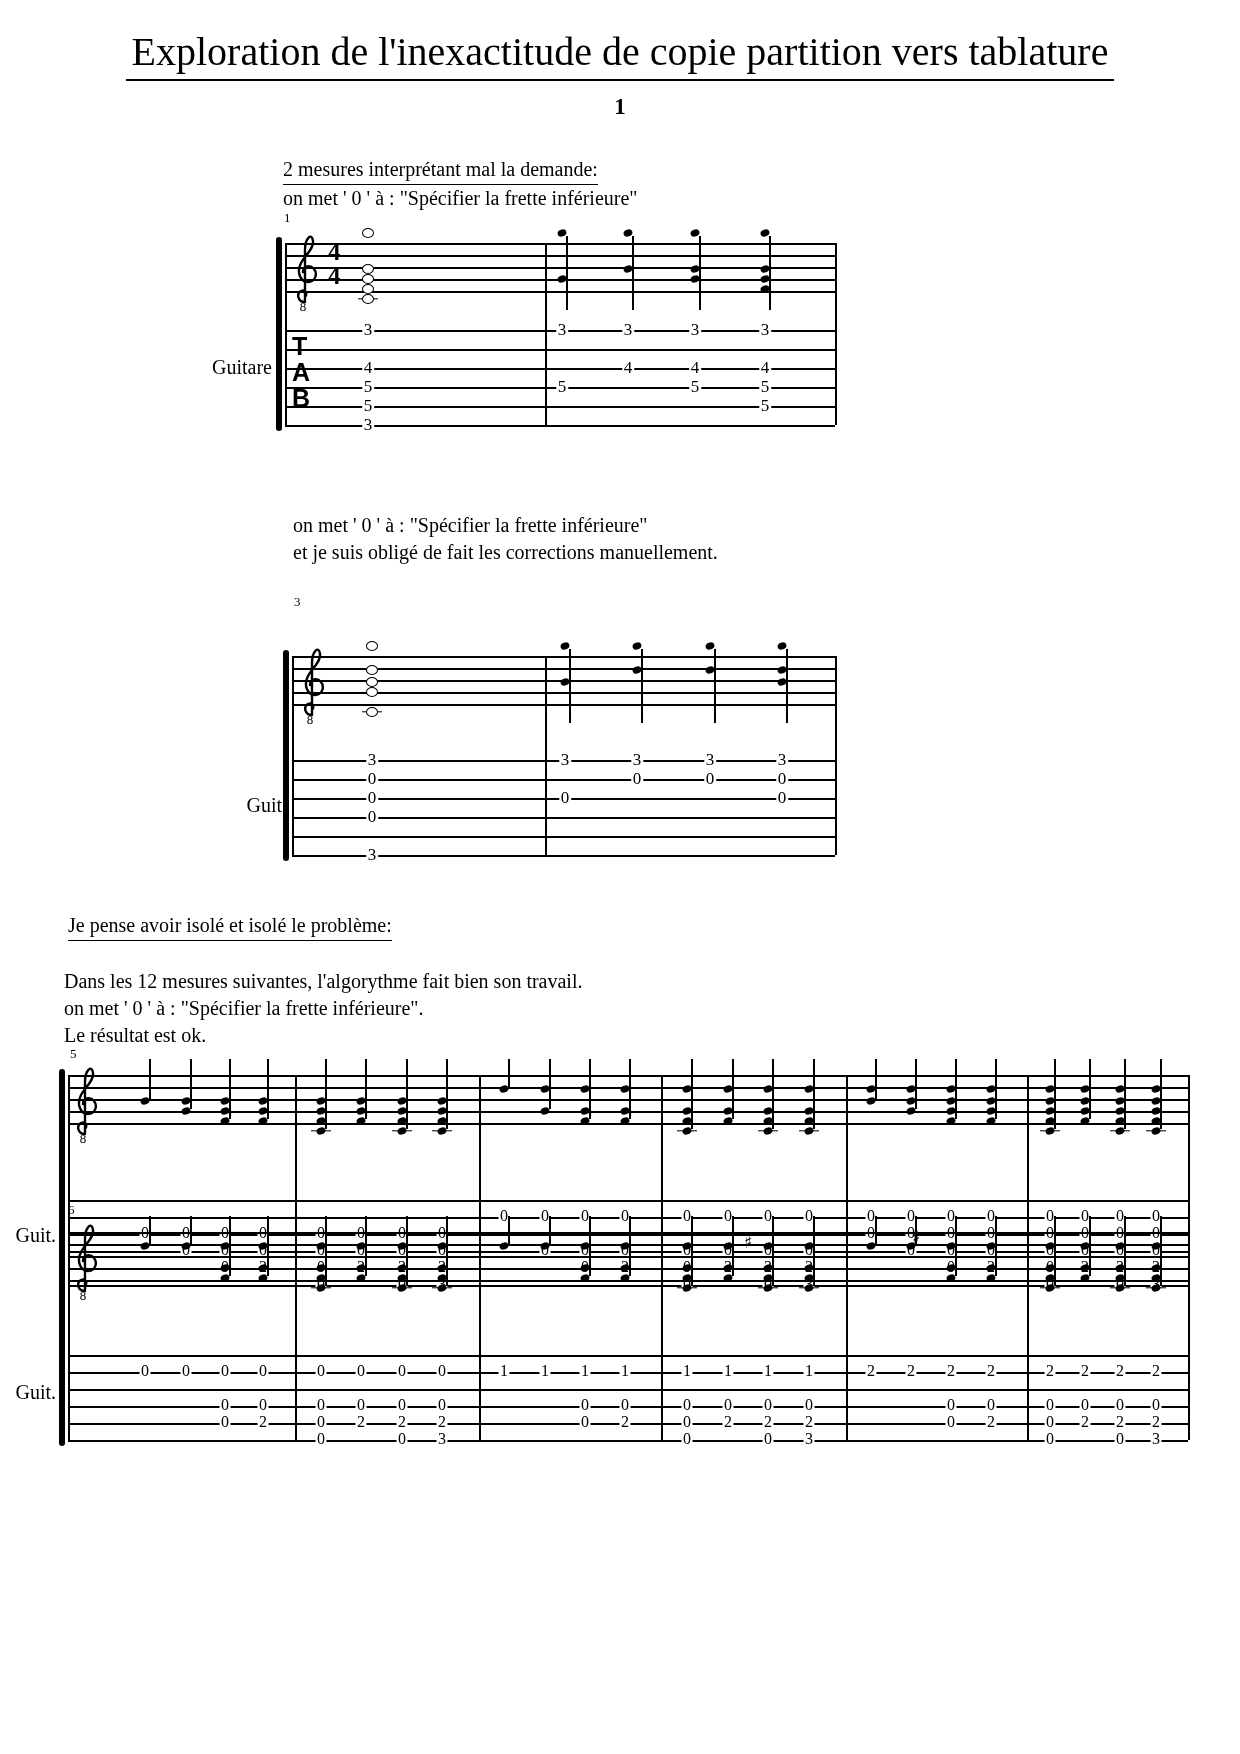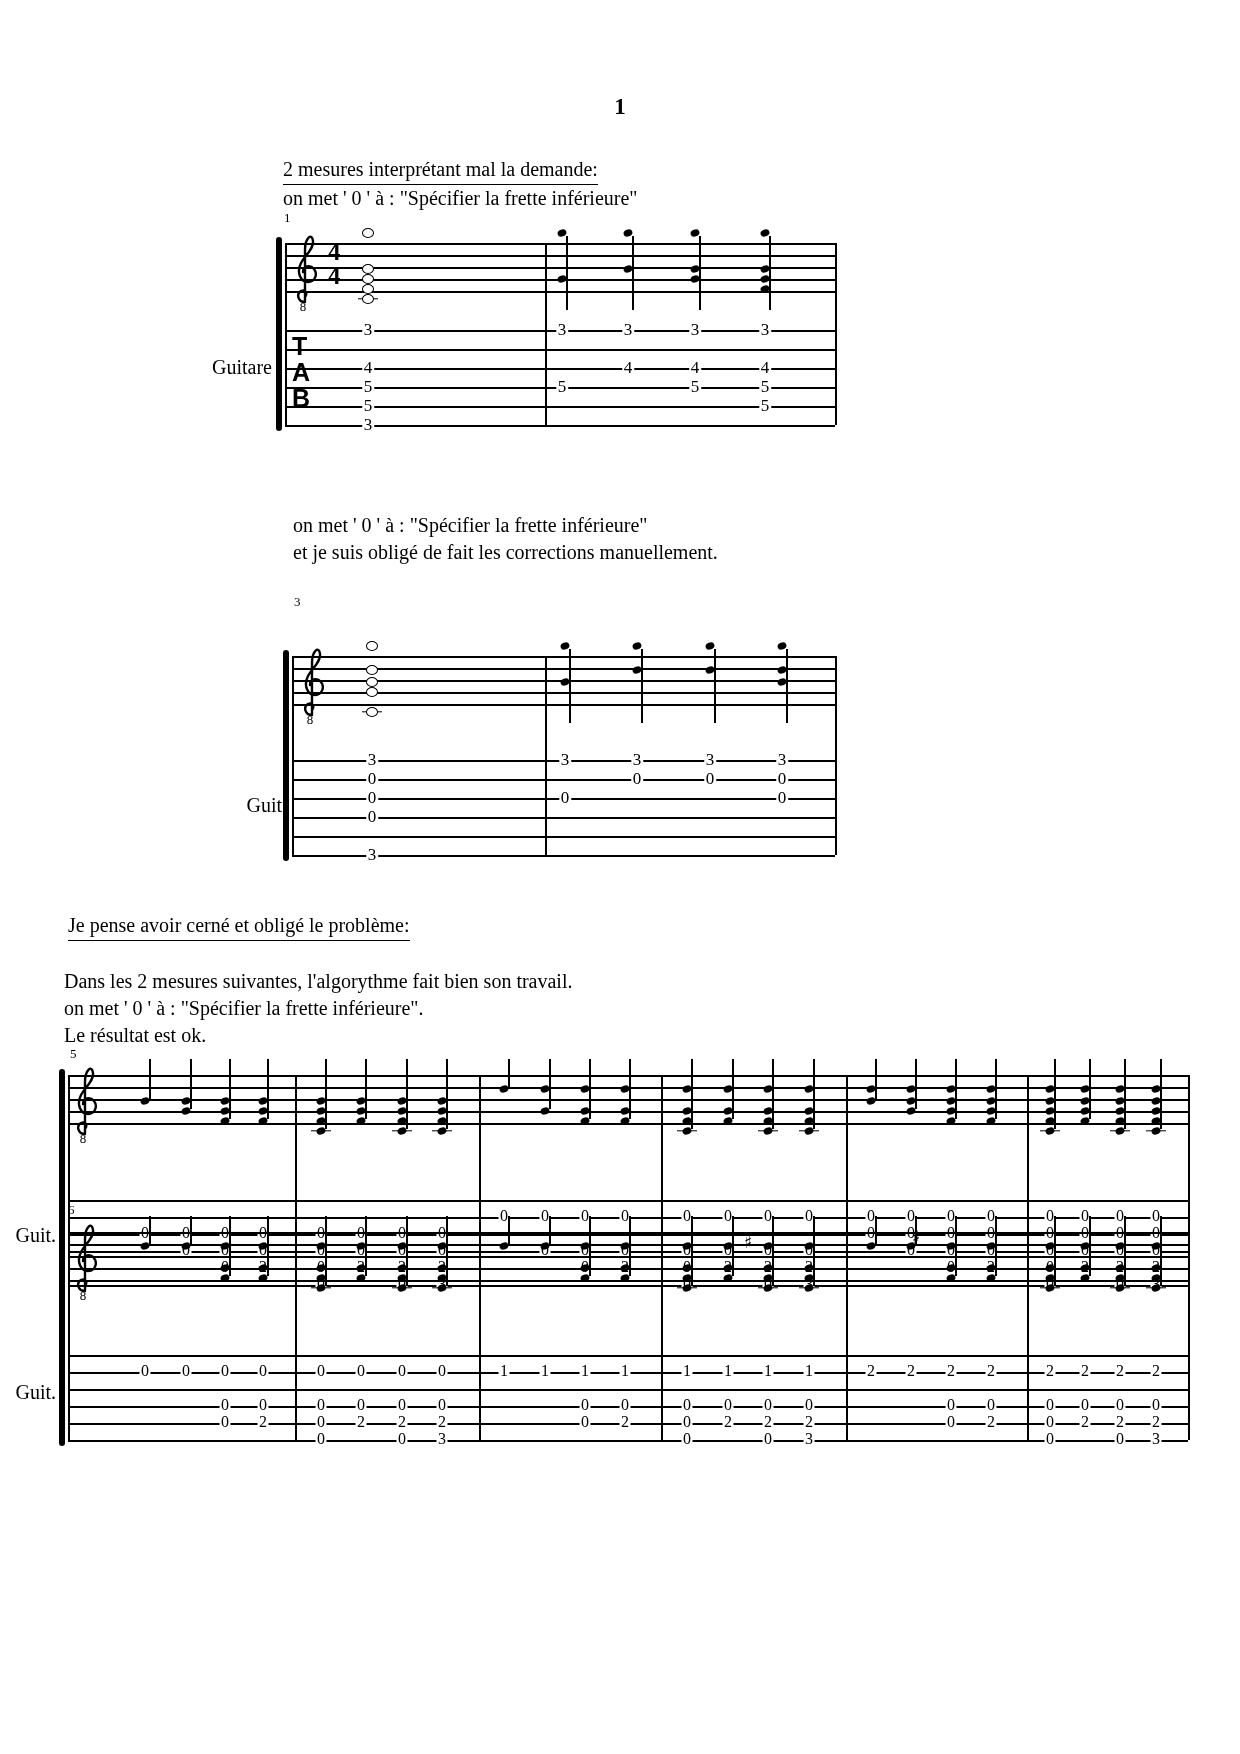--- a/index.html
+++ b/index.html
@@ -30,38 +30,41 @@
            font-size:25px;line-height:1;}
   .oct{position:absolute;font-size:13px;transform:translate(-50%,0);}
   .sharp{position:absolute;font-family:"DejaVu Sans",sans-serif;font-size:17px;line-height:1;}
   .clefsvg{position:absolute;}
 </style>
 </head>
 <body>
 
 <div class="page">
 
+  <div class="abs title" style="top:28px;left:0;">
+    <span class="u2">Exploration de l'inexactitude de copie partition vers tablature</span>
+  </div>
   <div class="abs pagenum" style="top:94px;left:0;">1</div>
 
   <div class="abs para" style="left:283px;top:156px;">
     <div><span class="uh">2 mesures interprétant mal la demande:</span></div>
     <div>on met ' 0 ' à : "Spécifier la frette inférieure"</div>
   </div>
 
   <div class="abs para" style="left:293px;top:512px;">
     <div>on met ' 0 ' à : "Spécifier la frette inférieure"</div>
     <div>et je suis obligé de fait les corrections manuellement.</div>
   </div>
 
   <div class="abs para" style="left:68px;top:912px;">
-    <div><span class="uh">Je pense avoir cerné et obligé le problème:</span></div>
+    <div><span class="uh">Je pense avoir isolé et isolé le problème:</span></div>
   </div>
 
   <div class="abs para" style="left:64px;top:968px;">
-    <div>Dans les 2 mesures suivantes, l'algorythme fait bien son travail.</div>
+    <div>Dans les 12 mesures suivantes, l'algorythme fait bien son travail.</div>
     <div>on met ' 0 ' à : "Spécifier la frette inférieure".</div>
     <div>Le résultat est ok.</div>
   </div>
 
   <div id="sys0" class="abs" style="inset:0;">
       <div class="hline" style="left: 285px; top: 243px; width: 550px;"></div>
       <div class="hline" style="left: 285px; top: 255px; width: 550px;"></div>
       <div class="hline" style="left: 285px; top: 267px; width: 550px;"></div>
       <div class="hline" style="left: 285px; top: 279px; width: 550px;"></div>
       <div class="hline" style="left: 285px; top: 291px; width: 550px;"></div>

